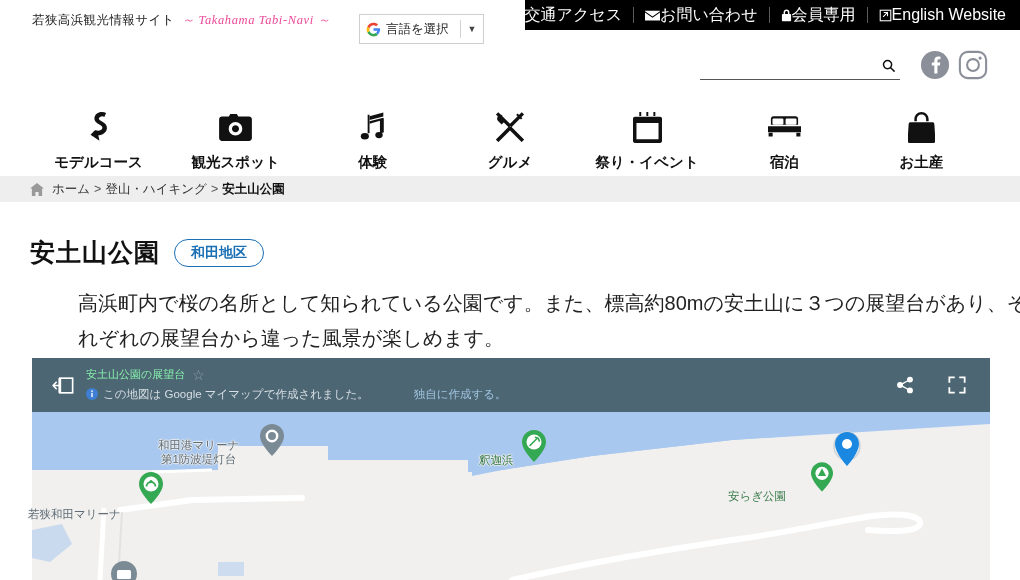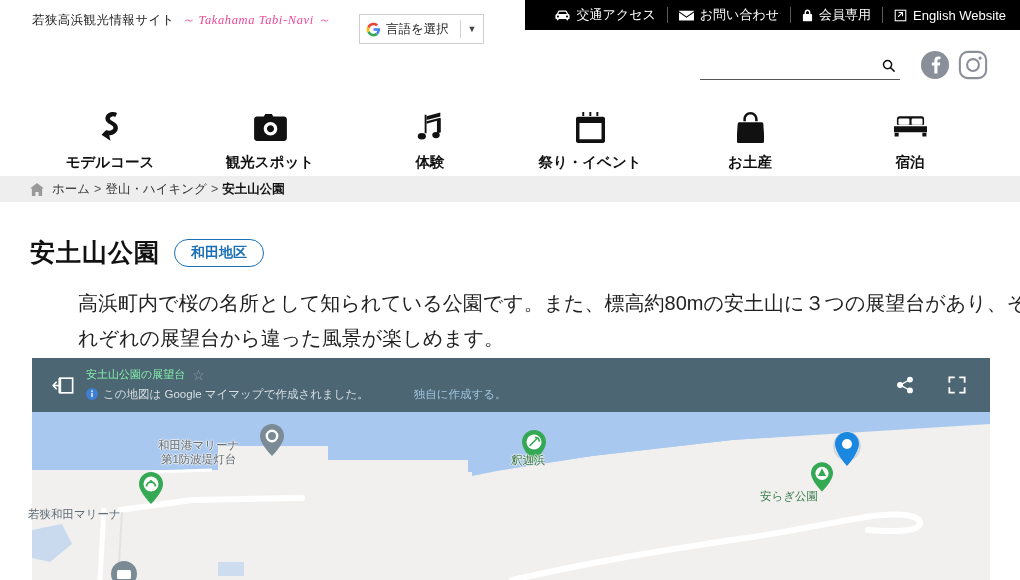--- a/index.html
+++ b/index.html
@@ -11,22 +11,22 @@
 
   
   .topbar {
     position: absolute; top: 0; right: 0;
     width: 495px; height: 30px;
     background: #000000;
     display: flex; align-items: center; justify-content: flex-end;
     padding-right: 12px;
   }
   .topbar-item {
-    display: flex; align-items: center; gap: 6px;
-    color: #ffffff; font-size: 13px; white-space: nowrap;
+    display: flex; align-items: center; 
+    color: #ffffff; font-size: 16px; white-space: nowrap;
     padding: 0 11px; height: 16px;
     border-right: 1px solid #5a5a5a;
   }
   .topbar-item:last-child { border-right: none; padding-right: 2px; }
   .topbar-item .ico { display: inline-flex; align-items: center; }
   .topbar-item .ico svg { display: block; }
 
   
   .header { position: absolute; top: 0; left: 0; width: 1020px; height: 92px; }
   .site-tagline {
@@ -132,21 +132,21 @@
   .mh-sub-link { font-size: 11.5px; color: #9fc4e0; text-decoration: none; cursor: pointer; margin-left: 40px; }
   .mh-actions { display: flex; align-items: center; gap: 34px; padding-right: 10px; }
   .mh-actions .mhbtn { cursor: pointer; display: flex; align-items: center; justify-content: center; }
 
   .map-canvas { position: relative; width: 100%; height: 168px; background: #f1f0ee; overflow: hidden; }
   .map-label {
     position: absolute; font-size: 11.5px; color: #5f6c77;
     white-space: nowrap; text-align: center; line-height: 1.25;
     text-shadow: 1px 0 1px #f1f0ee, -1px 0 1px #f1f0ee, 0 1px 1px #f1f0ee, 0 -1px 1px #f1f0ee;
   }
-  .map-label.green { color: #3a7c4d; margin-left: 32px; }
+  .map-label.green { color: #3a7c4d; }
   .pin { position: absolute; }
 </style>
 </head>
 <body>
 
 <div class="header">
 
   <div class="site-tagline">
     <span>若狭高浜観光情報サイト</span><span class="en">～ Takahama  Tabi-Navi ～</span>
   </div>
@@ -260,20 +260,33 @@
         <path d="M9.3 4.5 24 .6v4.1L9.3 8.6V4.5z"></path>
         <path d="M9.3 9.9 24 6v15.3c0 .3-.2.5-.5.6l-3.1.8V9.4L9.3 12.4V9.9z"></path>
         <path d="M7.3 2.8h2v19.9h-2V2.8zM22.4 6.6h2v15.2h-2V6.6z"></path>
         <ellipse cx="4.3" cy="25.9" rx="4.3" ry="3.5"></ellipse>
         <ellipse cx="19.4" cy="24.6" rx="4" ry="3.3"></ellipse>
       </svg>
     </span>
     <span class="nvlabel">体験</span>
   </div>
 
+  <div class="navitem">
+    <span class="nvico">
+      <svg width="30" height="30" viewBox="0 0 30 30" fill="#111">
+        <path d="M3.3 1.2 2 2.5l11.9 11.9 1.3-1.3L3.3 1.2z" stroke="#111" stroke-width="1.5"></path>
+        <path d="M26.7 1.2 15.1 12.8l1.3 1.3L28 2.5l-1.3-1.3z" stroke="#111" stroke-width="1.5"></path>
+        <path d="M22.6 1.5 21.2 2.9 26 7.6 27.4 6.2 22.6 1.5z"></path>
+        <path d="M2 27.6 3.4 29l12.2-12.2-1.4-1.4L2 27.6z" stroke="#111" stroke-width="1.5"></path>
+        <path d="M28 27.6 26.6 29 14.4 16.8l1.4-1.4L28 27.6z" stroke="#111" stroke-width="1.5"></path>
+        <path d="M4.6 2.8 3.1 4.3c-1.3 1.3-1.3 3.5 0 4.8l3.5 3.5 3-3-3.5-3.5c-.5-.5-.5-1.2 0-1.7l1.5-1.5-3-.1z"></path>
+      </svg>
+    </span>
+    <span class="nvlabel">グルメ</span>
+  </div>
 
   <div class="navitem">
     <span class="nvico">
       <svg width="29" height="31" viewBox="0 0 30 32" fill="#111">
         <path d="M6.5 0h2v4h-2zM13.8 0h2v4h-2zM21.1 0h2v4h-2z"></path>
         <path d="M2 4.8h26c1.1 0 2 .9 2 2V30c0 1.1-.9 2-2 2H2c-1.1 0-2-.9-2-2V6.8c0-1.1.9-2 2-2zm1.6 6.5v16.9h22.8V11.3H3.6z"></path>
         <g fill="#fff">
           <rect x="6" y="14" width="2.7" height="2.7"></rect>
             <rect x="10.6" y="14" width="2.7" height="2.7"></rect>
           <rect x="15.2" y="14" width="2.7" height="2.7"></rect>
@@ -287,39 +300,39 @@
           <rect x="15.2" y="22.8" width="2.7" height="2.7"></rect>
             <rect x="19.8" y="22.8" width="2.7" height="2.7"></rect>
         </g>
       </svg>
     </span>
     <span class="nvlabel">祭り・イベント</span>
   </div>
 
   <div class="navitem">
     <span class="nvico">
-      <svg width="27" height="31" viewBox="0 0 28 32" fill="#111">
-        <path d="M14 0C9.9 0 6.6 3.3 6.6 7.4v2.1h2.6V7.4c0-2.6 2.2-4.8 4.8-4.8s4.8 2.2 4.8 4.8v2.1h2.6V7.4C21.4 3.3 18.1 0 14 0z"></path>
-        <path d="M2.6 10.6h22.8c1 0 1.8.7 1.9 1.7l1.2 17.6c.1 1.2-.8 2.1-1.9 2.1H1.4c-1.1 0-2-.9-1.9-2.1l1.2-17.6c.1-1 .9-1.7 1.9-1.7z"></path>
-      </svg>
-    </span>
-    <span class="nvlabel">お土産</span>
-  </div>
-
-  <div class="navitem">
-    <span class="nvico">
       <svg width="33" height="24" viewBox="0 0 34 24" fill="#111">
         <path d="M3 3.4C3 2 4.1.9 5.5.9h23C29.9.9 31 2 31 3.4v6.2H3V3.4z"></path>
         <rect x="4.6" y="3.3" width="11.3" height="6.3" rx="1.2" fill="#fff"></rect>
         <rect x="18.1" y="3.3" width="11.3" height="6.3" rx="1.2" fill="#fff"></rect>
         <path d="M0 11.2h34v6.2H0z"></path>
         <path d="M0.6 17.8h4.2v4.1H0.6zM29.2 17.8h4.2v4.1h-4.2z"></path>
       </svg>
     </span>
     <span class="nvlabel">宿泊</span>
+  </div>
+
+  <div class="navitem">
+    <span class="nvico">
+      <svg width="27" height="31" viewBox="0 0 28 32" fill="#111">
+        <path d="M14 0C9.9 0 6.6 3.3 6.6 7.4v2.1h2.6V7.4c0-2.6 2.2-4.8 4.8-4.8s4.8 2.2 4.8 4.8v2.1h2.6V7.4C21.4 3.3 18.1 0 14 0z"></path>
+        <path d="M2.6 10.6h22.8c1 0 1.8.7 1.9 1.7l1.2 17.6c.1 1.2-.8 2.1-1.9 2.1H1.4c-1.1 0-2-.9-1.9-2.1l1.2-17.6c.1-1 .9-1.7 1.9-1.7z"></path>
+      </svg>
+    </span>
+    <span class="nvlabel">お土産</span>
   </div>
 </div>
 
 <div class="crumbbar">
   <span class="homeico">
     <svg width="14" height="13" viewBox="0 0 16 15" fill="#999">
       <path d="M8 0 0 6.4h2.1V15h4.1v-4.6h3.6V15h4.1V6.4H16L8 0z"></path>
     </svg>
   </span>
   <a class="crumb-link" href="#">ホーム</a>

